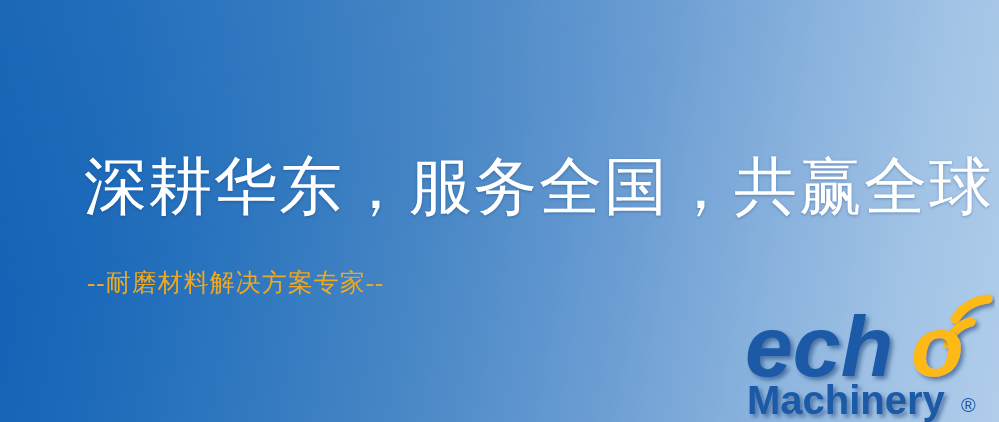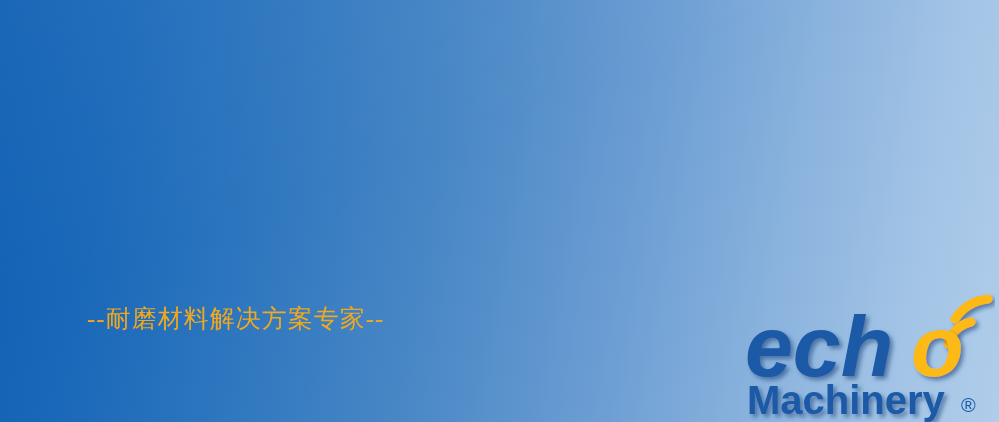--- a/index.html
+++ b/index.html
@@ -46,38 +46,38 @@
   .subtitle {
     position:absolute;
     left:87px; top:267px;
     font-family:"Liberation Serif","DejaVu Serif",serif;
     font-size:25px;
     line-height:1.3;
     color:#f0a81e;
     letter-spacing:1px;
     white-space:nowrap;
     z-index:3;
-    margin-top:36px;
   }
 
   
   .logo {
     position:absolute;
     right:4px; bottom:0px;
     width:252px; height:130px;
     z-index:4;
     text-decoration:underline;
   }
   .logo svg { display:block; width:100%; height:100%; }
 </style>
 </head>
 <body>
 
 <div class="banner">
 
+  <div class="headline">深耕华东，服务全国，共赢全球</div>
 
   <div class="subtitle">--耐磨材料解决方案专家--</div>
 
   <div class="logo">
     <svg viewBox="0 0 252 130" xmlns="http://www.w3.org/2000/svg" aria-hidden="true">
       <defs>
         <filter id="dropsh" x="-30%" y="-30%" width="170%" height="170%">
           <feDropShadow dx="3" dy="3" stdDeviation="2.2" flood-color="#0d3b70" flood-opacity="0.55"></feDropShadow>
         </filter>
       </defs>

